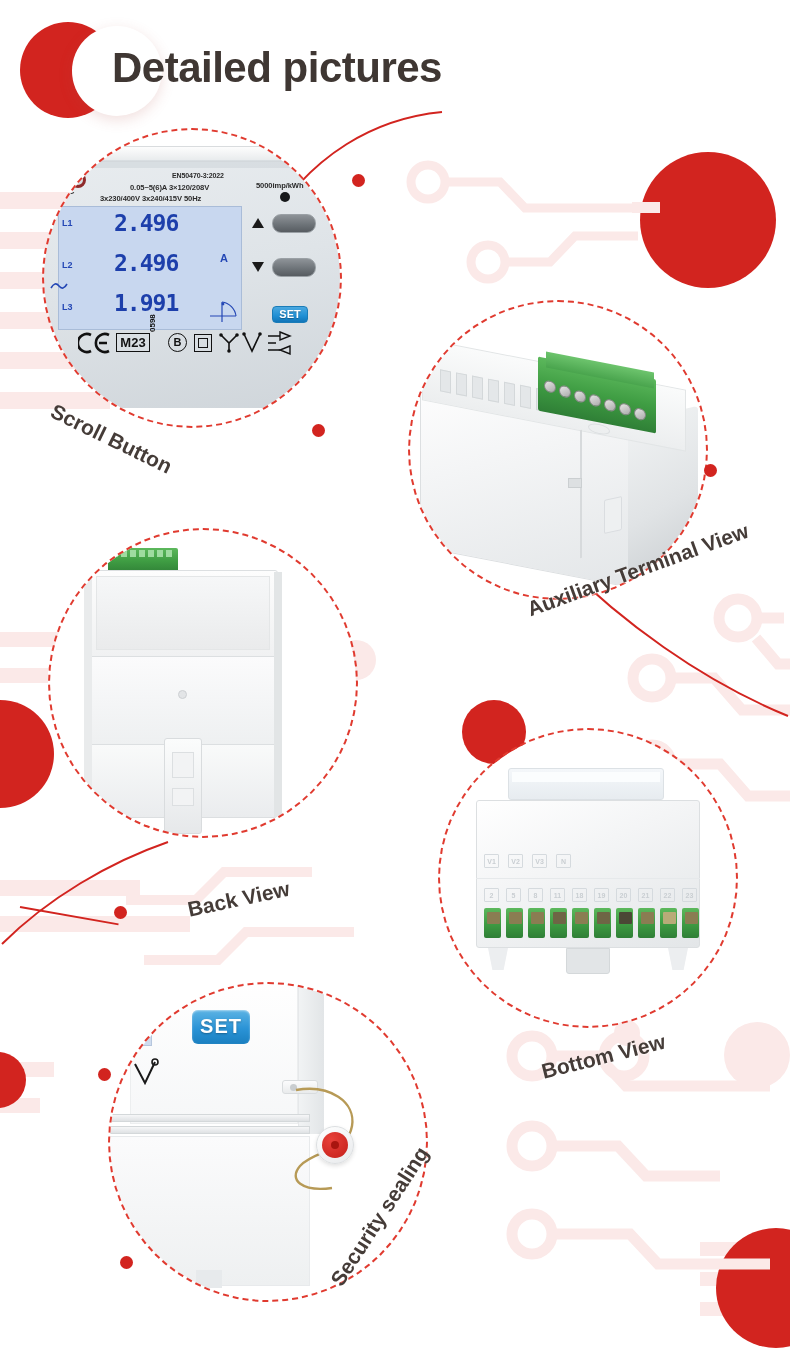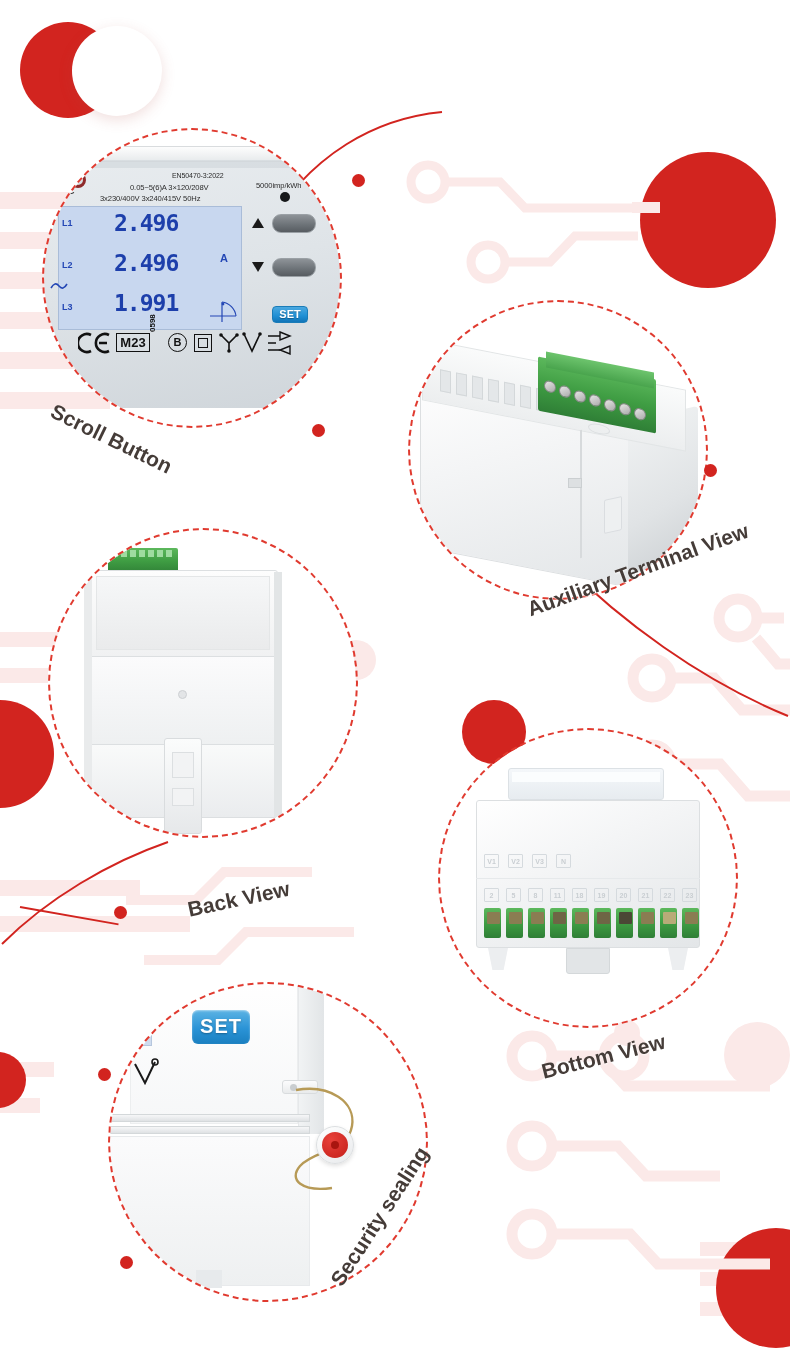--- a/index.html
+++ b/index.html
@@ -78,21 +78,21 @@
   .lcd-lbl {
     position: absolute; font-family: "Liberation Sans", sans-serif;
     font-size: 9px; font-weight: bold; color: #2447b5;
   }
   .lcd-val {
     position: absolute; font-family: "DejaVu Sans Mono", monospace;
     font-size: 23px; font-weight: bold; color: #1d3fab;
     letter-spacing: -1px;
   }
   .lbl-txt {
-    position: absolute; font-size: 6.2px; font-weight: normal;
+    position: absolute; font-size: 6.2px; font-weight: bold;
     color: #2b2b2b; white-space: nowrap; letter-spacing: -0.1px;
   }
   .btn-oval {
     position: absolute; border-radius: 9px;
     background: linear-gradient(180deg,#8e9398 0%,#6e7479 55%,#575c61 100%);
     border: 1px solid #9aa0a5;
   }
   .set-btn {
     position: absolute; border-radius: 4px;
     background: linear-gradient(180deg,#4aa8e0 0%,#1f8fd4 60%,#1275b8 100%);
@@ -221,20 +221,21 @@
       <path d="M2 2 C 60 60, 140 120, 228 156" fill="none" stroke="#d2241f" stroke-width="2"></path>
     </svg>
     <svg class="circuit" style="left:0px;top:840px;width:170px;height:110px;" viewBox="0 0 170 110">
       <path d="M168 2 C 110 22, 48 58, 2 104" fill="none" stroke="#d2241f" stroke-width="2"></path>
     </svg>
   </div>
 
   <div class="header">
     <div class="hdr-red"></div>
     <div class="hdr-white"></div>
+    <div class="hdr-title">Detailed pictures</div>
   </div>
 
   <div class="dashring" style="left:42px;top:128px;width:300px;height:300px;"></div>
   <div class="photo" style="left:44px;top:130px;width:296px;height:296px;">
 
     <div class="meter-face" style="left:-6px;top:28px;width:320px;height:250px;"></div>
 
     <div style="position:absolute;left:22px;top:16px;width:240px;height:16px;background:linear-gradient(180deg,#fdfdfd,#e7eaec);border:1px solid #d9dcde;"></div>
     <div style="position:absolute;left:-6px;top:30px;width:320px;height:8px;background:#cfd5da;opacity:.6;"></div>
 

